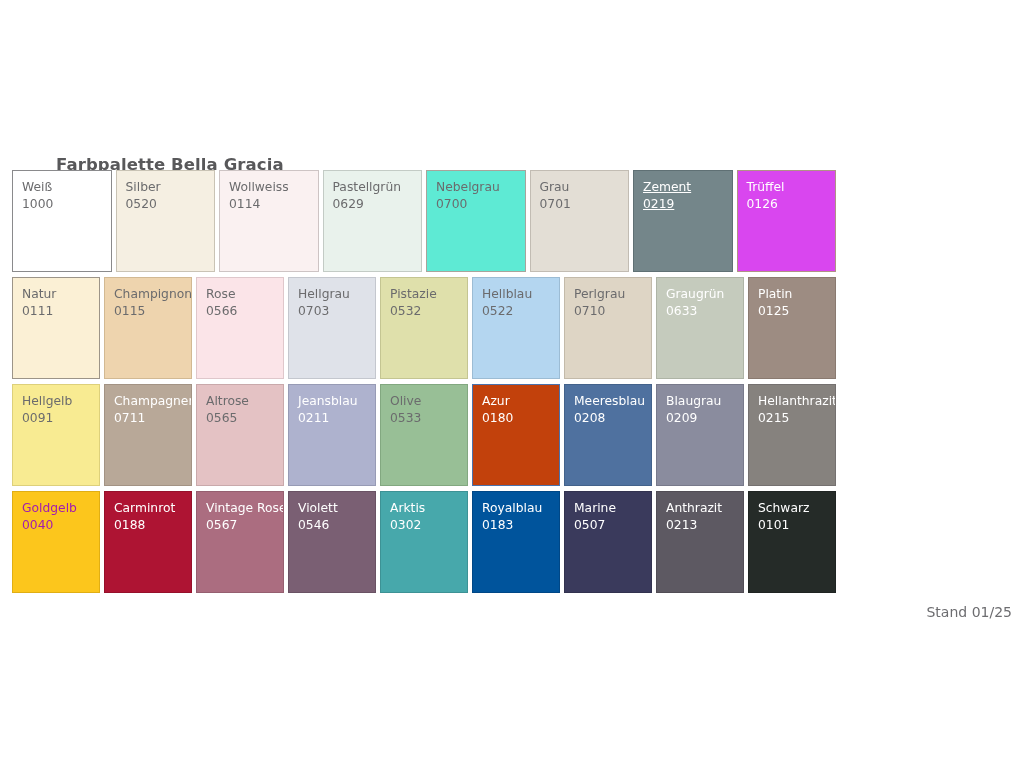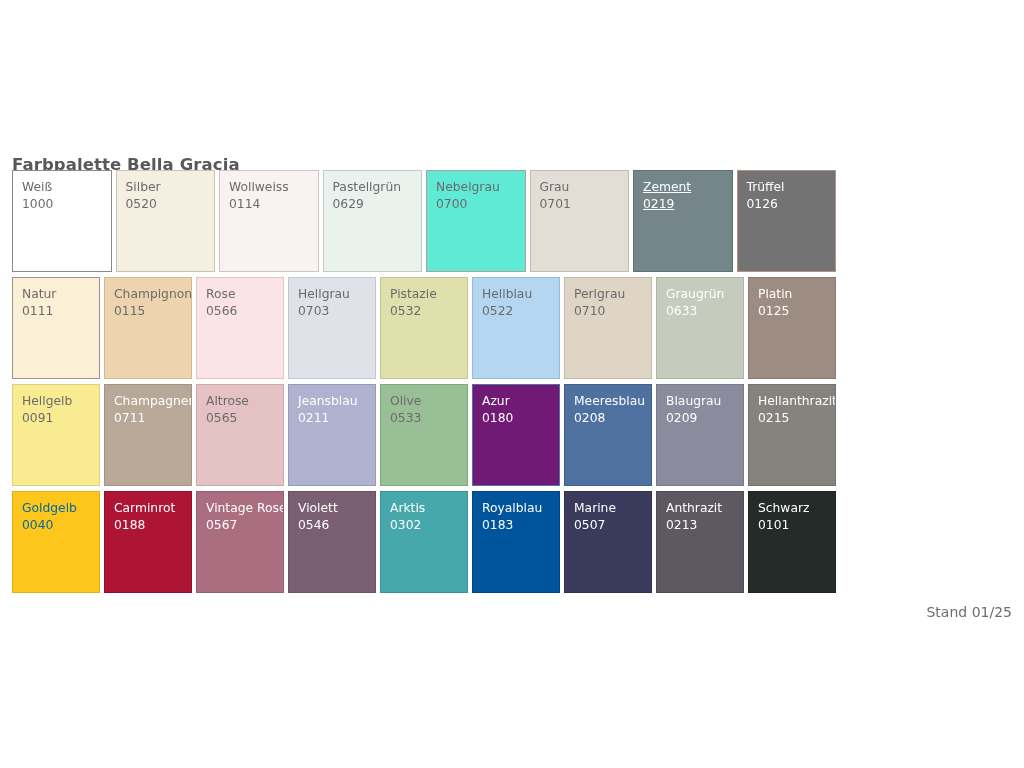--- a/index.html
+++ b/index.html
@@ -77,21 +77,21 @@
     color: #6d6d70;
     white-space: nowrap;
     margin-left: 16px;
   }
 </style>
 </head>
 <body style="background: rgb(255, 255, 255);">
 
 <div id="page">
 
-  <h1 id="palette-title" style="color: rgb(88, 88, 90);">Farbpalette Bella Gracia</h1>
+  <h1 id="palette-title" style="color: rgb(88, 88, 90); margin-left: 44px;">Farbpalette Bella Gracia</h1>
 
   <div id="swatch-grid">
       <div class="swatch-row">
         <div class="swatch" style="background: rgb(255, 255, 255); border-color: rgb(138, 138, 140);">
           <div class="swatch-label" style="color: rgb(107, 107, 109);">
             <span class="swatch-name">Weiß</span>
             <span class="swatch-code">1000</span>
           </div>
         </div>
         <div class="swatch" style="background: rgb(245, 239, 226); border-color: rgb(201, 195, 181);">
@@ -123,21 +123,21 @@
             <span class="swatch-name">Grau</span>
             <span class="swatch-code">0701</span>
           </div>
         </div>
         <div class="swatch" style="background: rgb(116, 134, 138); border-color: rgb(95, 112, 116);">
           <div class="swatch-label" style="color: rgb(255, 255, 255); text-decoration: underline;">
             <span class="swatch-name">Zement</span>
             <span class="swatch-code">0219</span>
           </div>
         </div>
-        <div class="swatch" style="background: #737373; border-color: rgb(176, 146, 134);">
+        <div class="swatch" style="background: #d946ef; border-color: rgb(176, 146, 134);">
           <div class="swatch-label" style="color: rgb(255, 255, 255);">
             <span class="swatch-name">Trüffel</span>
             <span class="swatch-code">0126</span>
           </div>
         </div>
       </div>
       <div class="swatch-row">
         <div class="swatch" style="background: rgb(251, 240, 213); border-color: rgb(156, 148, 136);">
           <div class="swatch-label" style="color: rgb(107, 107, 109);">
             <span class="swatch-name">Natur</span>
@@ -217,21 +217,21 @@
             <span class="swatch-name">Jeansblau</span>
             <span class="swatch-code">0211</span>
           </div>
         </div>
         <div class="swatch" style="background: rgb(152, 191, 150); border-color: rgb(130, 168, 128);">
           <div class="swatch-label" style="color: rgb(107, 107, 109);">
             <span class="swatch-name">Olive</span>
             <span class="swatch-code">0533</span>
           </div>
         </div>
-        <div class="swatch" style="background: #701a75; border-color: rgb(74, 114, 173);">
+        <div class="swatch" style="background: #c2410c; border-color: rgb(74, 114, 173);">
           <div class="swatch-label" style="color: rgb(255, 255, 255);">
             <span class="swatch-name">Azur</span>
             <span class="swatch-code">0180</span>
           </div>
         </div>
         <div class="swatch" style="background: rgb(79, 113, 159); border-color: rgb(67, 98, 139);">
           <div class="swatch-label" style="color: rgb(255, 255, 255);">
             <span class="swatch-name">Meeresblau</span>
             <span class="swatch-code">0208</span>
           </div>
@@ -244,21 +244,21 @@
         </div>
         <div class="swatch" style="background: rgb(134, 130, 126); border-color: rgb(117, 113, 112);">
           <div class="swatch-label" style="color: rgb(255, 255, 255);">
             <span class="swatch-name">Hellanthrazit</span>
             <span class="swatch-code">0215</span>
           </div>
         </div>
       </div>
       <div class="swatch-row">
         <div class="swatch" style="background: rgb(252, 198, 28); border-color: rgb(224, 174, 20);">
-          <div class="swatch-label" style="color: #0369a1;">
+          <div class="swatch-label" style="color: #a21caf;">
             <span class="swatch-name">Goldgelb</span>
             <span class="swatch-code">0040</span>
           </div>
         </div>
         <div class="swatch" style="background: rgb(174, 20, 51); border-color: rgb(150, 16, 43);">
           <div class="swatch-label" style="color: rgb(255, 255, 255);">
             <span class="swatch-name">Carminrot</span>
             <span class="swatch-code">0188</span>
           </div>
         </div>

